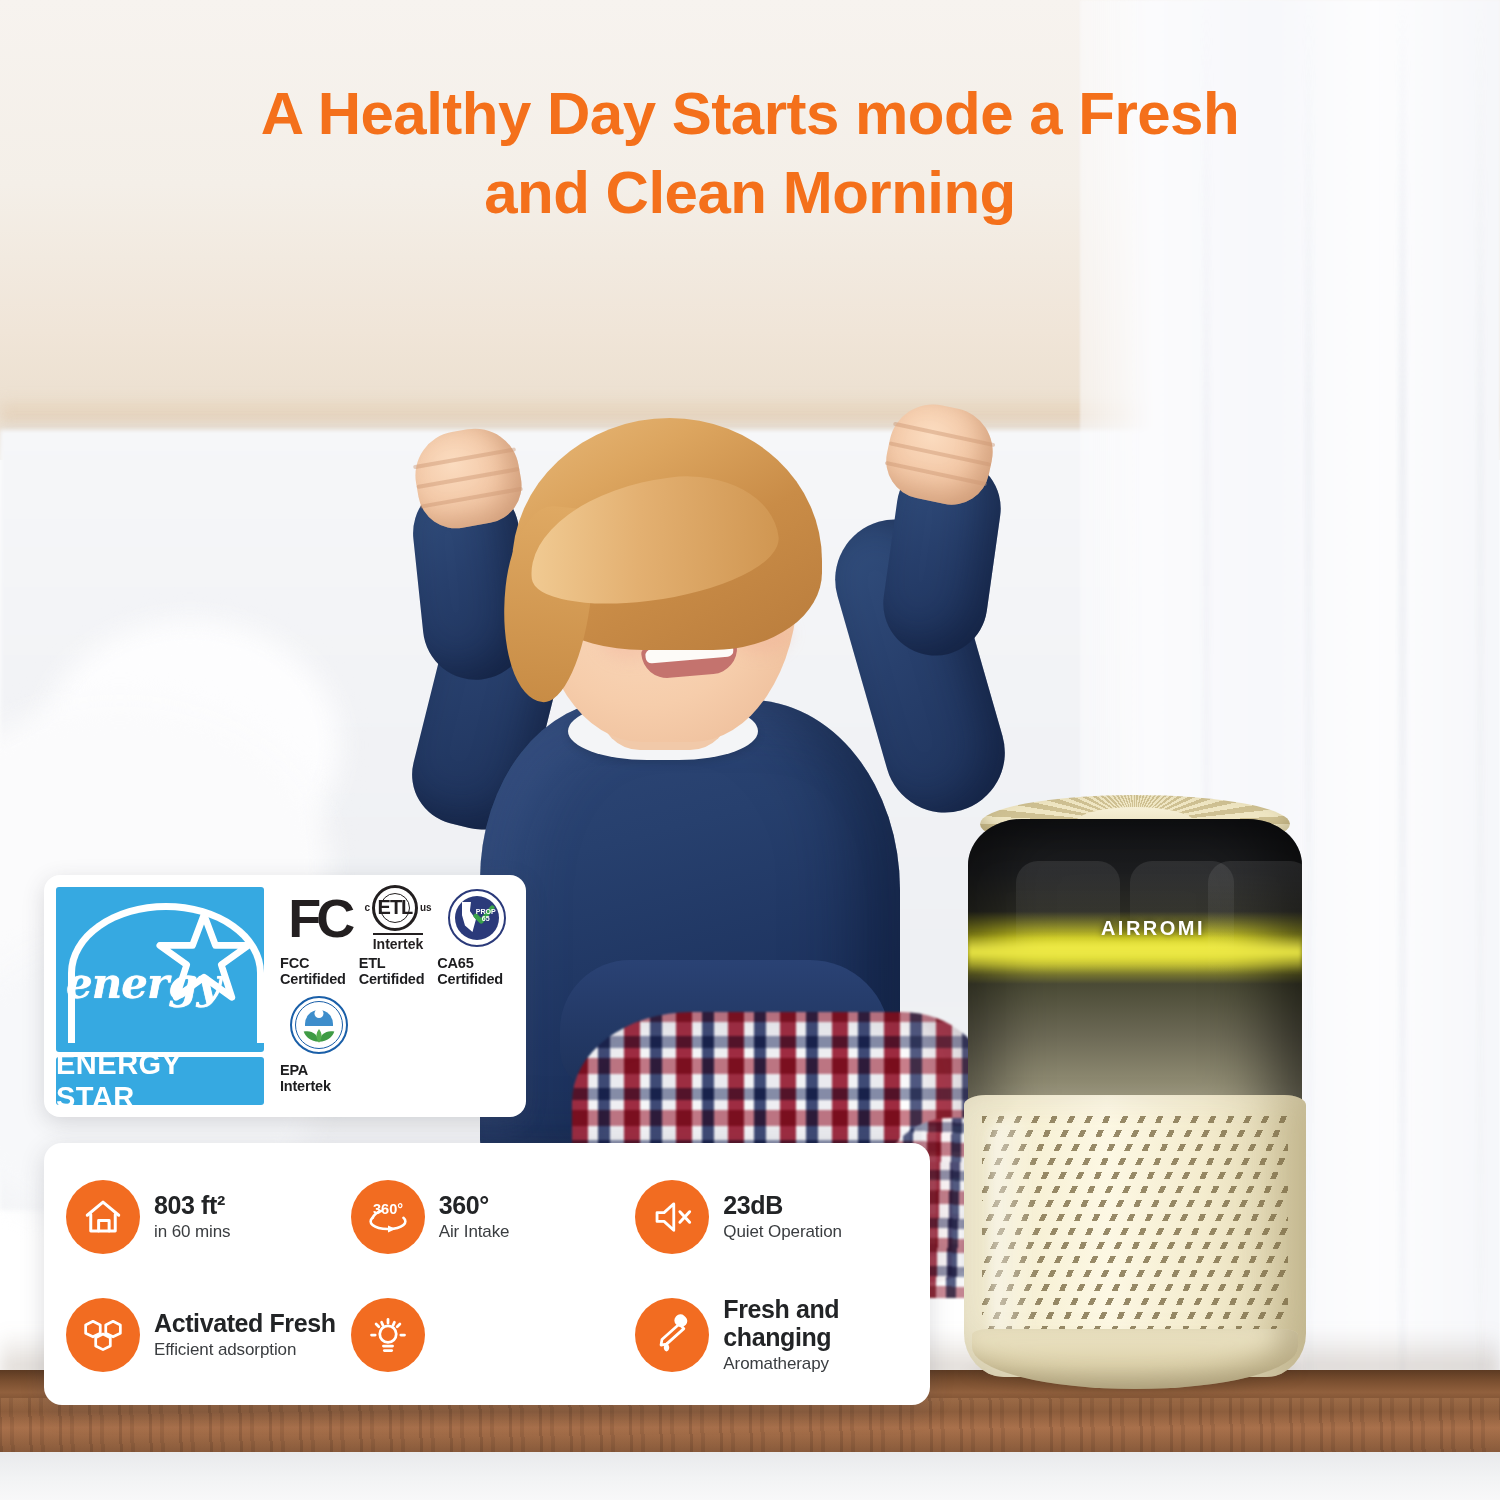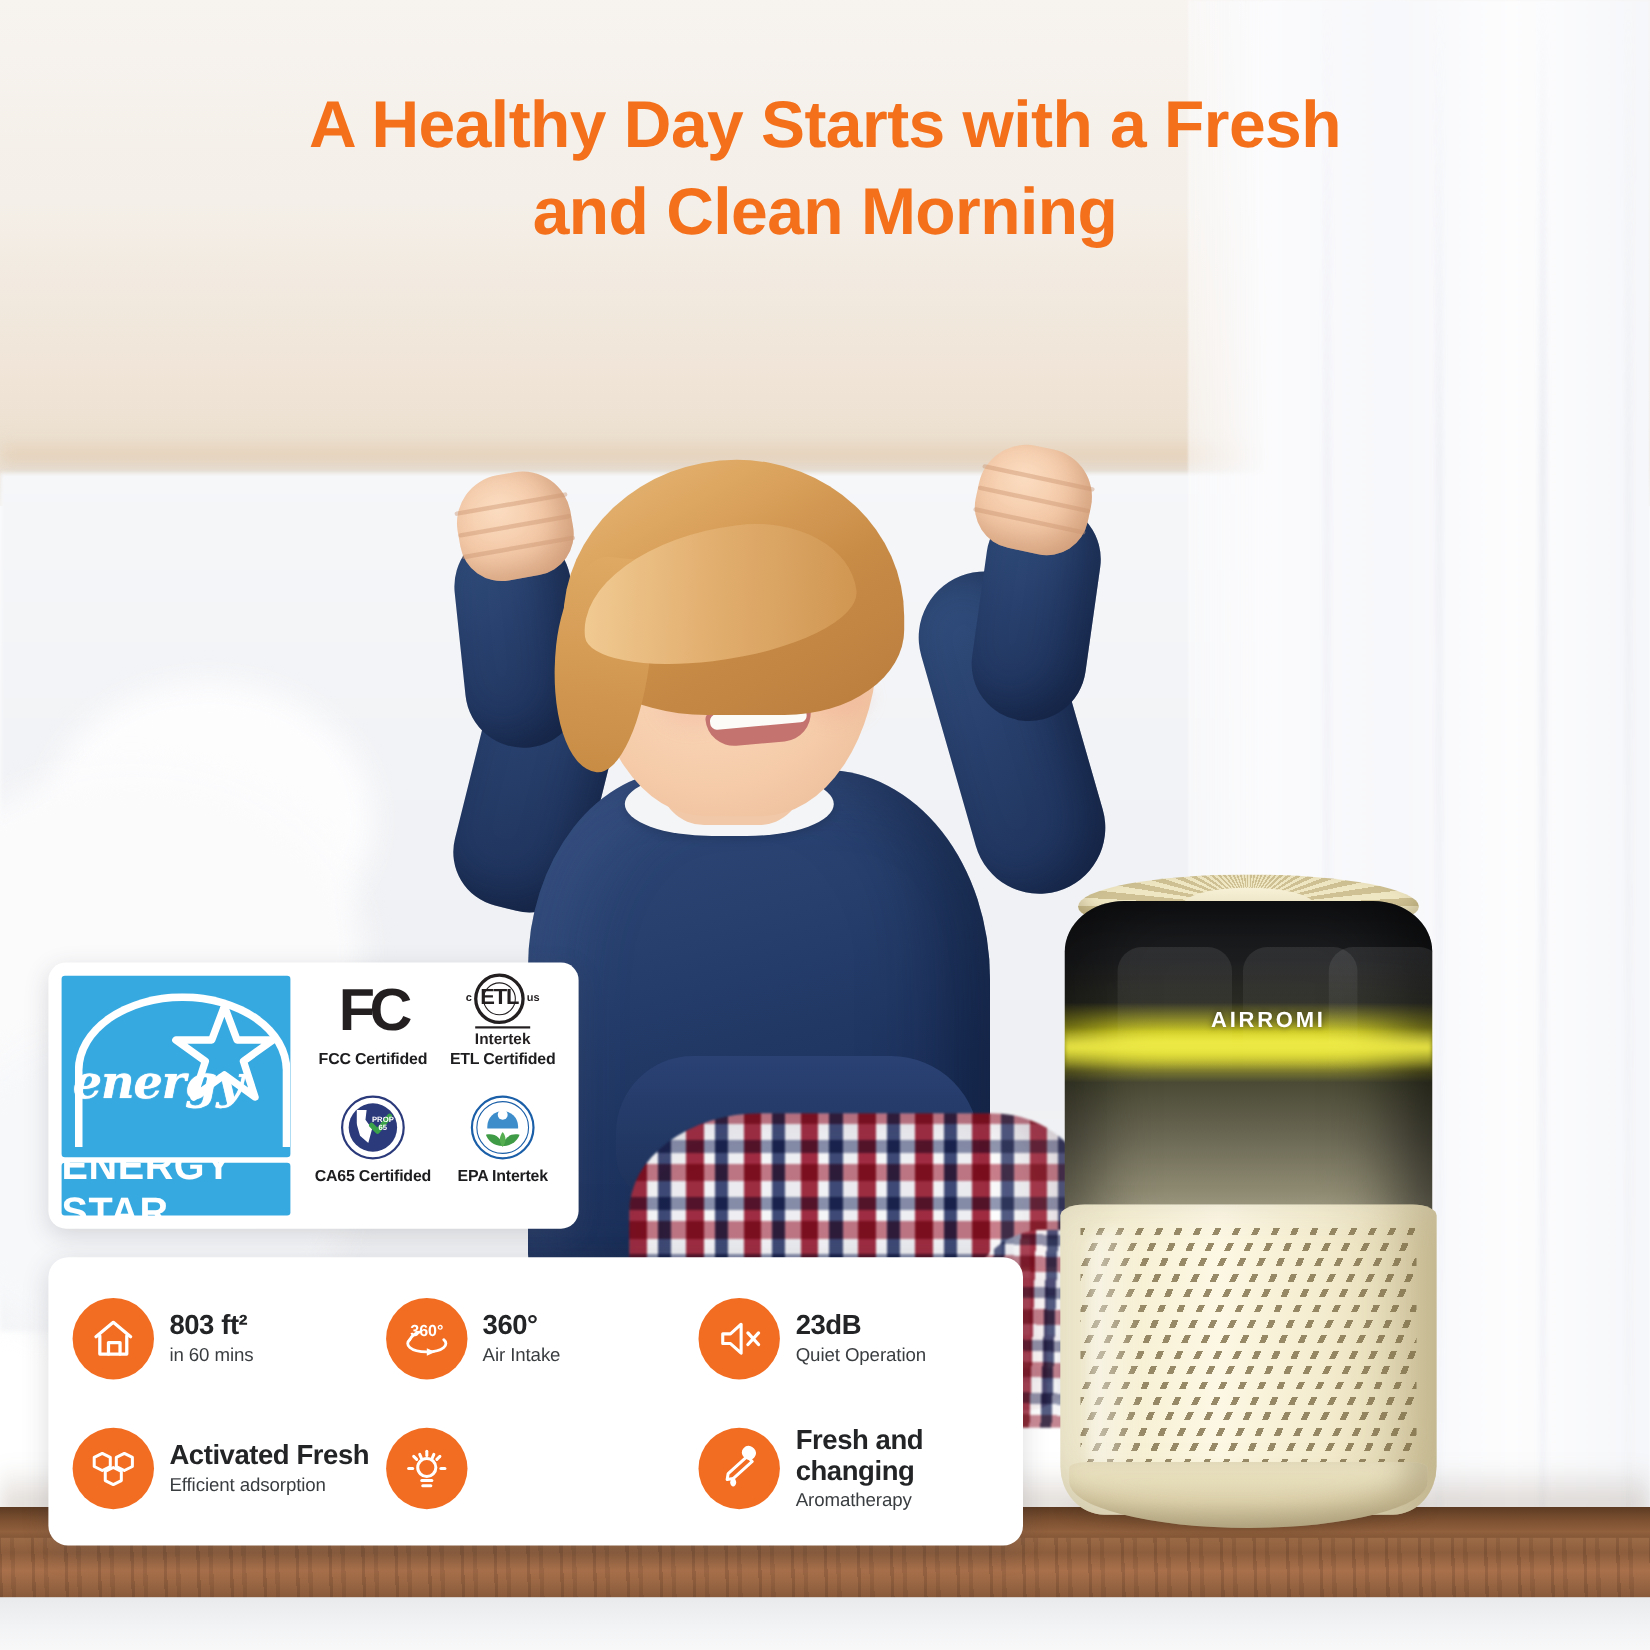--- a/index.html
+++ b/index.html
@@ -281,24 +281,24 @@
     position:relative;color:#fff;font-family:"DejaVu Serif",serif;font-style:italic;
     font-size:42px;font-weight:bold;letter-spacing:-1px;margin-top:28px;margin-right:34px;
     text-shadow:0 0 1px #fff;
   }
   .es-star{
     position:absolute;right:12px;top:22px;width:96px;height:96px;
   }
   .es-bot{
     height:48px;margin-top:5px;background:#36a9e1;border-radius:3px;
     display:flex;align-items:center;justify-content:center;
-    color:#fff;font-size:36px;font-weight:bold;letter-spacing:.5px;
+    color:#fff;font-size:29px;font-weight:bold;letter-spacing:.5px;
   }
   .cert-grid{
-    flex:1;display:grid;grid-template-columns:1fr 1fr;grid-template-rows:1fr 1fr;
+    flex:1;display:grid;grid-template-columns:1fr 1fr 1fr;grid-template-rows:1fr 1fr;
     padding:10px 10px 18px 4px;
   }
   .cert-cell{display:flex;flex-direction:column;align-items:center;justify-content:flex-start;}
   .cert-mark{height:66px;display:flex;align-items:center;justify-content:center;}
   .cert-cap{font-size:14.5px;font-weight:bold;color:#1d1d1f;margin-top:4px;letter-spacing:-.2px;}
   .fcc-txt{font-family:"Liberation Sans",sans-serif;font-weight:bold;font-size:54px;letter-spacing:-5px;color:#231f20;line-height:1;}
   .etl-wrap{display:flex;flex-direction:column;align-items:center;}
   .etl-row{display:flex;align-items:center;gap:2px;}
   .etl-sm{font-size:10px;font-weight:bold;color:#231f20;}
   .etl-circ{
@@ -442,21 +442,21 @@
     <div class="pf-brand">AIRROMI</div>
   </div>
   <div class="pf-body">
     <div class="pf-holes"></div>
   </div>
   <div class="pf-hl"></div>
   <div class="pf-base"></div>
 </div>
 
 <div id="headline">
-  <div>A Healthy Day Starts with a Fresh</div>
+  <div>A Healthy Day Starts mode a Fresh</div>
   <div>and Clean Morning</div>
 </div>
 
 <div id="certs">
 
   <div class="es-logo">
     <div class="es-top">
       <div class="es-arc"></div>
       <div class="es-word">energy</div>
       <svg class="es-star" viewBox="0 0 100 100">

